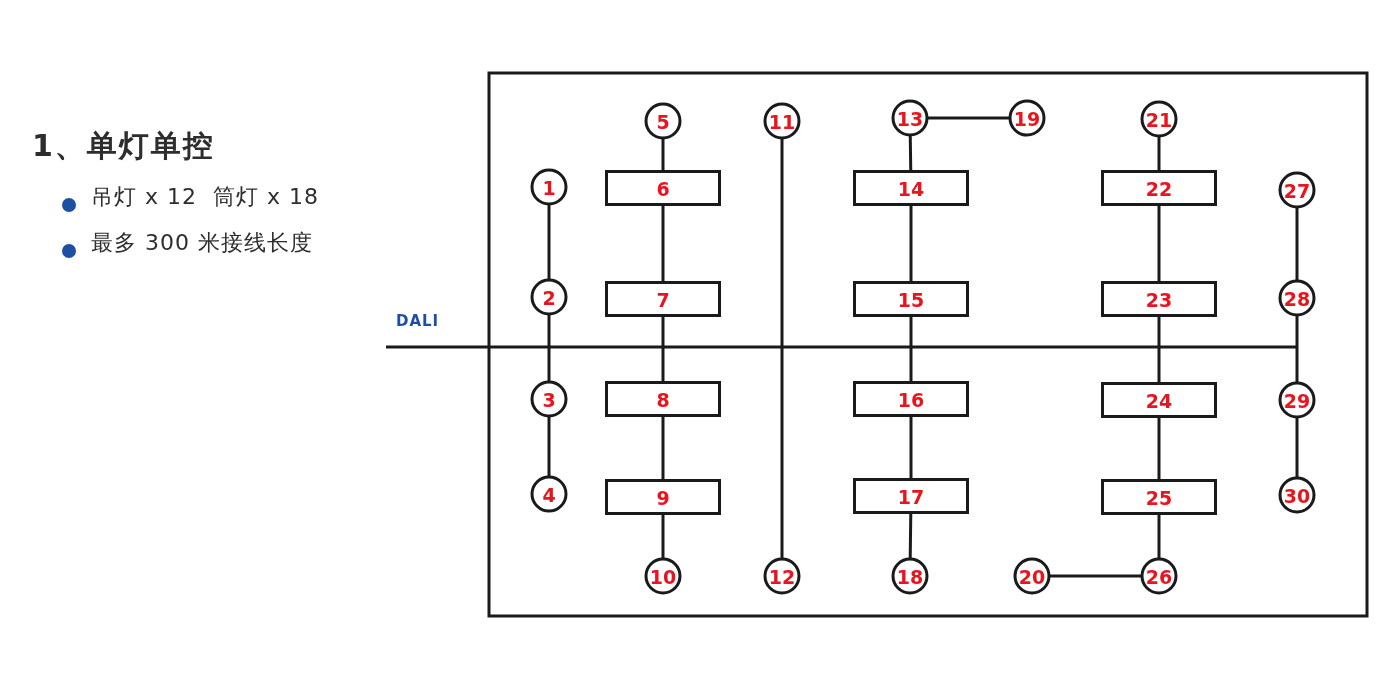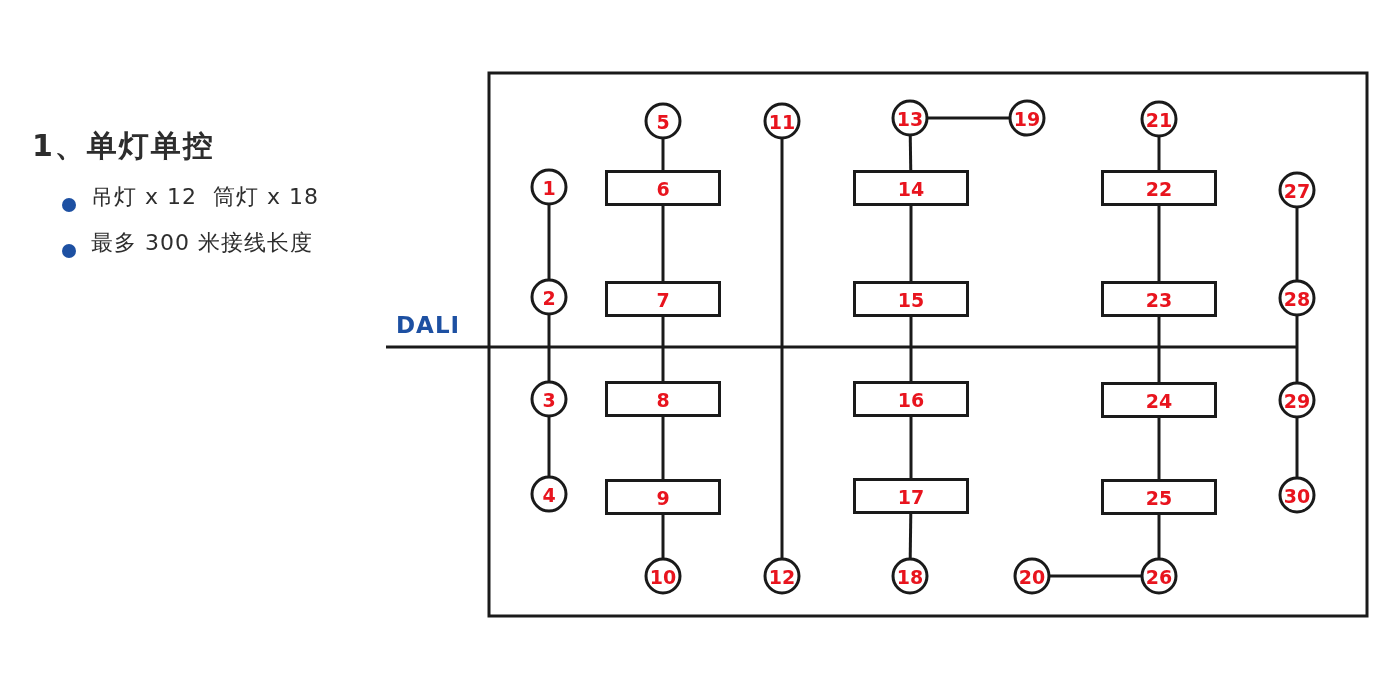--- a/index.html
+++ b/index.html
@@ -17,21 +17,21 @@
     position:absolute;left:62px;display:flex;align-items:flex-end;gap:15px;height:28px;
   }
   .bullet .dot{
     width:14px;height:14px;border-radius:50%;background:#1d50a2;flex:0 0 auto;
   }
   .bullet .btext{
     font-size:22px;color:#2e2e2e;white-space:pre;letter-spacing:1px;
   }
   .dali-label{
     position:absolute;left:396px;top:312px;
-    font-size:23px;font-weight:bold;color:#1d50a2;letter-spacing:1px;
+    font-size:15px;font-weight:bold;color:#1d50a2;letter-spacing:1px;
   }
   svg{position:absolute;left:0;top:0;}
   svg text{
     font-family:"DejaVu Sans","Liberation Sans",sans-serif;
     font-weight:bold;
   }
 </style>
 </head>
 <body>
 

